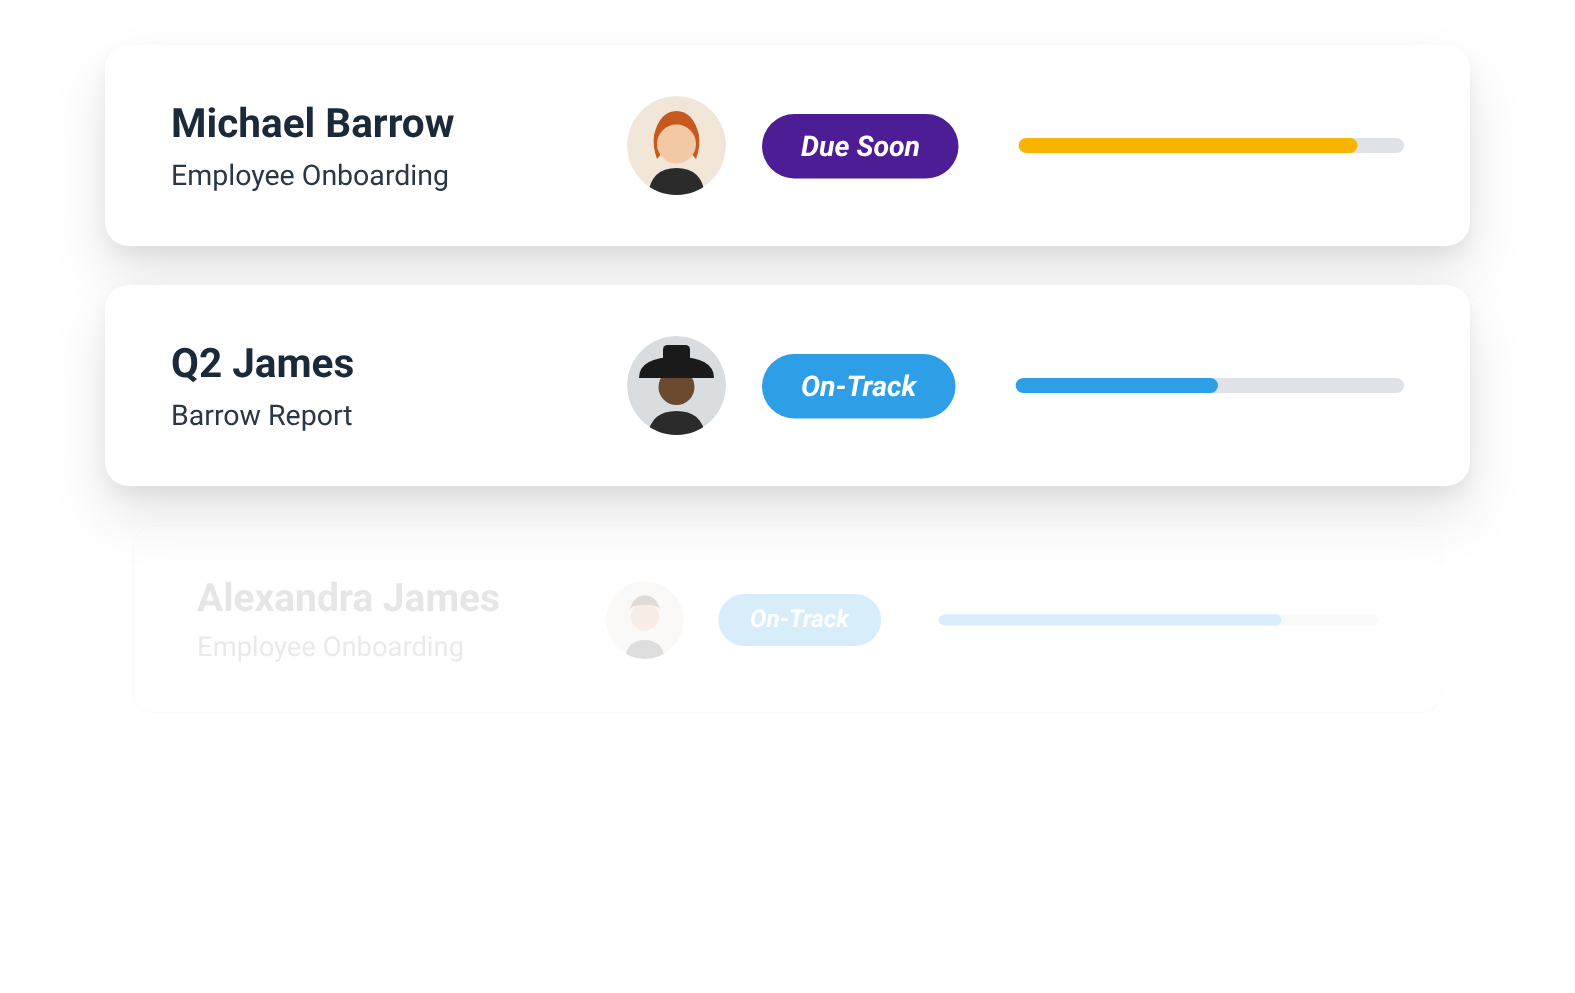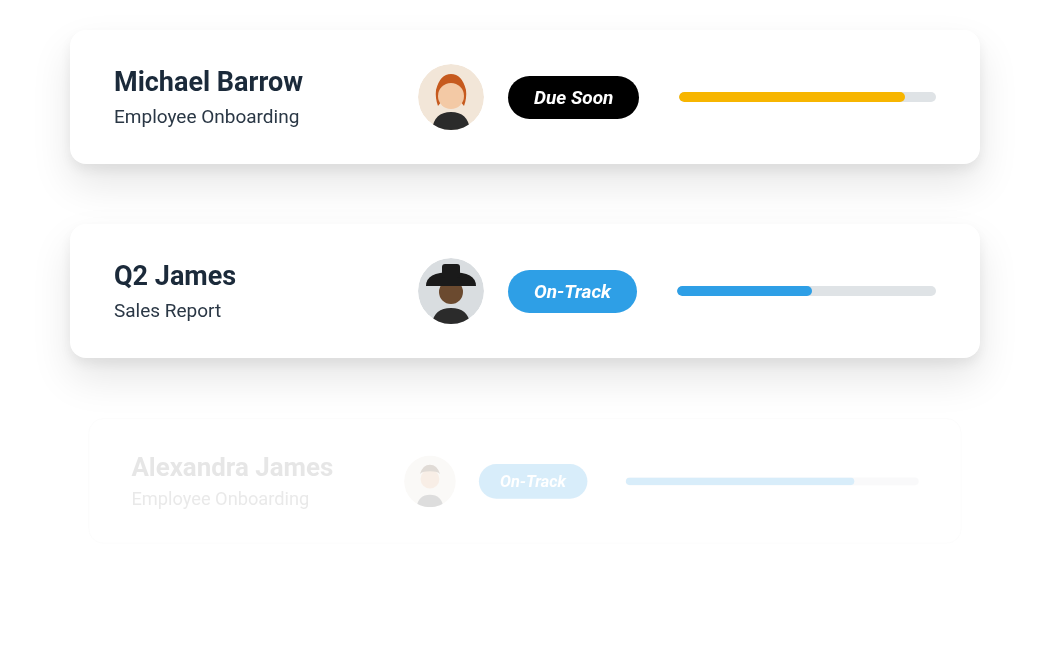--- a/index.html
+++ b/index.html
@@ -10,21 +10,21 @@
       background: transparent;
       padding: 30px 70px;
     }
     .card {
       background: #fff;
       border-radius: 16px;
       box-shadow: 0 20px 40px rgba(0,0,0,0.10), 0 6px 12px rgba(0,0,0,0.06);
       padding: 34px 44px;
       display: flex;
       align-items: center;
-      margin-bottom: 60px;
+      margin-bottom: 26px;
       position: relative;
     }
     .card.faded {
       opacity: 0.18;
       box-shadow: none;
       border: 1px solid #eee;
       transform: scale(0.96);
       transform-origin: top center;
       margin-bottom: 20px;
     }
@@ -64,21 +64,21 @@
       flex: 0 0 auto;
       padding: 10px 26px;
       border-radius: 999px;
       font-size: 19px;
       font-weight: 700;
       font-style: italic;
       color: #fff;
       white-space: nowrap;
       margin-right: 40px;
     }
-    .badge.due-soon { background: #000000; }
+    .badge.due-soon { background: #4c1d95; }
     .badge.on-track { background: #2e9fe6; }
 
     .progress {
       flex: 1 1 auto;
       height: 10px;
       background: #dfe3e6;
       border-radius: 999px;
       position: relative;
       overflow: hidden;
       min-width: 200px;
@@ -114,21 +114,21 @@
   </div>
   <div class="badge due-soon">Due Soon</div>
   <div class="progress">
     <div class="fill yellow" style="width:88%"></div>
   </div>
 </div>
 
 <div class="card">
   <div class="text-block">
     <div class="title">Q2 James</div>
-    <div class="subtitle">Sales Report</div>
+    <div class="subtitle">Barrow Report</div>
   </div>
   <div class="avatar">
     <svg viewBox="0 0 66 66">
       <circle cx="33" cy="33" r="33" fill="#d9dde0"></circle>
       <circle cx="33" cy="34" r="12" fill="#6b4a2f"></circle>
       <path d="M8 28 Q8 14 33 14 Q58 14 58 28 L8 28 Z" fill="#1a1a1a"></path>
       <rect x="24" y="6" width="18" height="14" rx="3" fill="#1a1a1a"></rect>
       <path d="M14 66 Q16 50 33 50 Q50 50 52 66 Z" fill="#2b2b2b"></path>
     </svg>
   </div>

